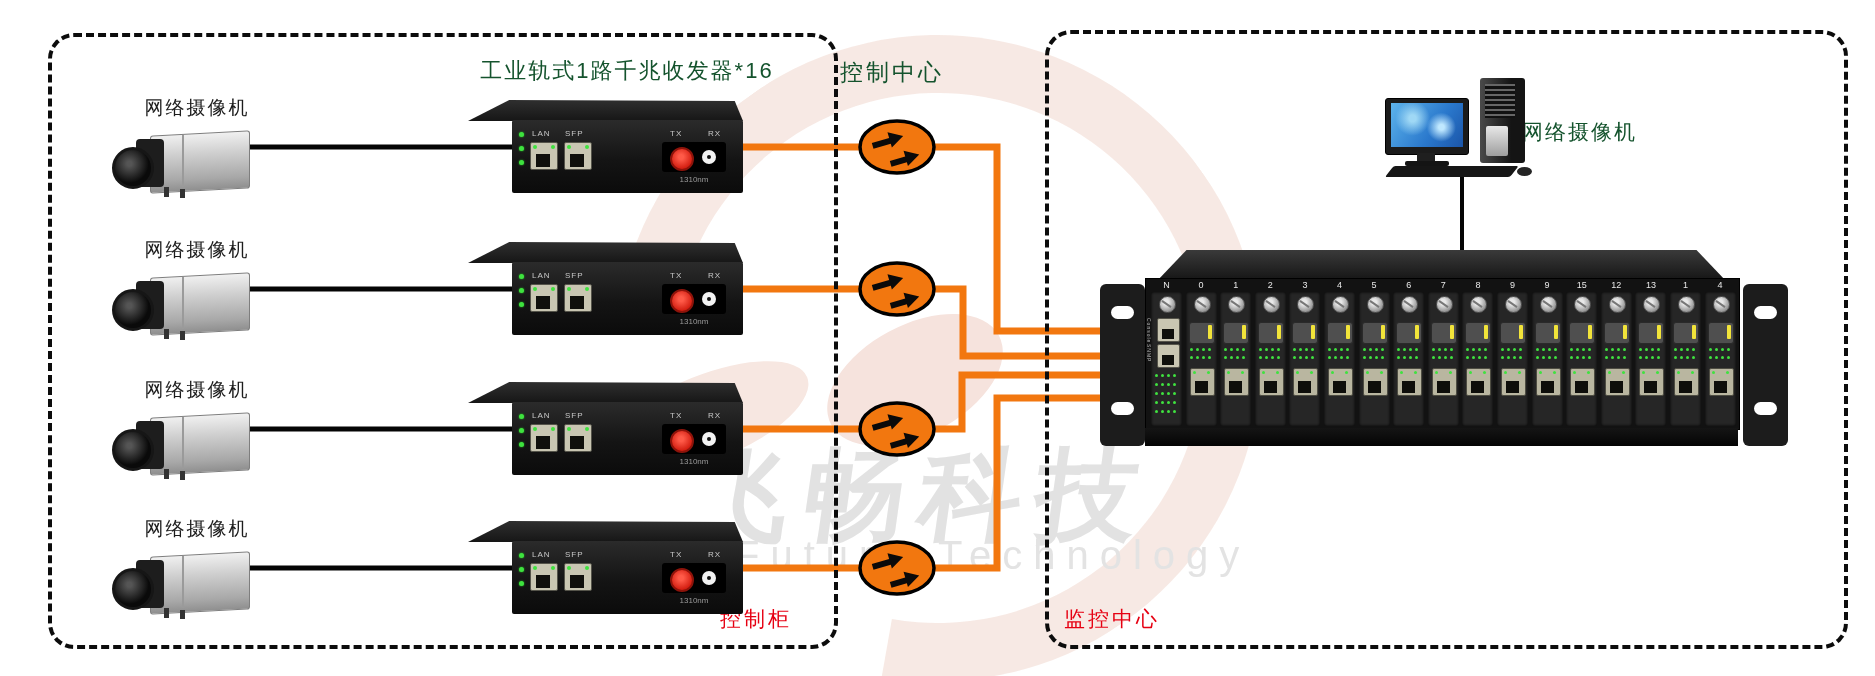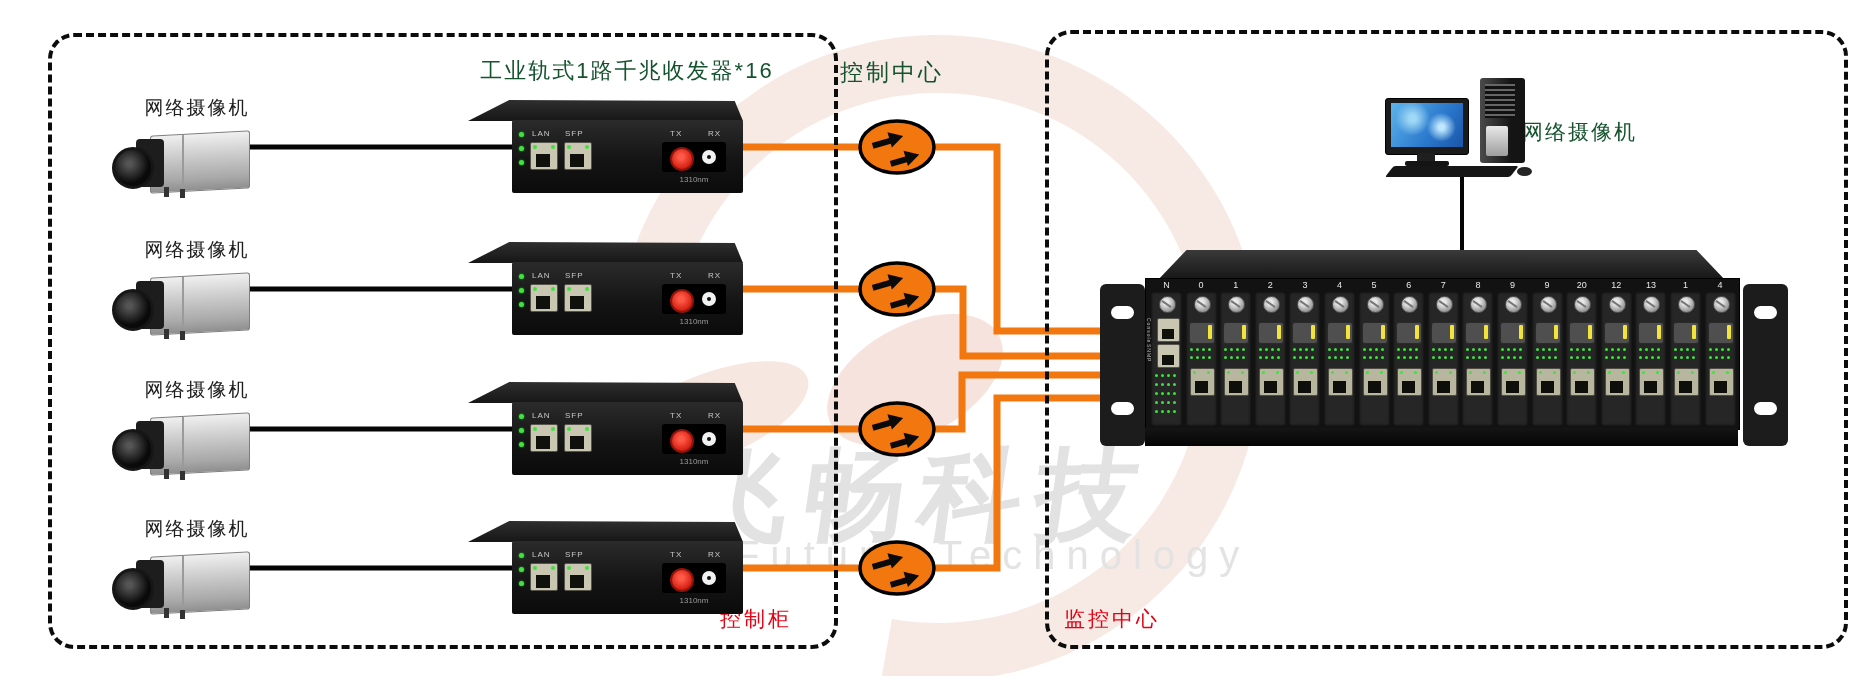--- a/index.html
+++ b/index.html
@@ -525,21 +525,21 @@
             <i style="left: 6px; top: 0px;"></i>
             <i style="left: 12px; top: 0px;"></i>
             <i style="left: 18px; top: 0px;"></i>
             <i style="left: 0px; top: 8px;"></i>
             <i style="left: 6px; top: 8px;"></i>
             <i style="left: 12px; top: 8px;"></i>
             <i style="left: 18px; top: 8px;"></i>
           </div>
           <div class="rj45s"></div>
         </div>
-        <div class="slotnum" style="left: 419.2px; width: 33px;">20</div>
+        <div class="slotnum" style="left: 419.2px; width: 33px;">15</div>
         <div class="card" style="left: 420.2px;">
           <div class="screw"></div>
           <div class="sfp"></div>
           <div class="ledgrid">
             <i style="left: 0px; top: 0px;"></i>
             <i style="left: 6px; top: 0px;"></i>
             <i style="left: 12px; top: 0px;"></i>
             <i style="left: 18px; top: 0px;"></i>
             <i style="left: 0px; top: 8px;"></i>
             <i style="left: 6px; top: 8px;"></i>

